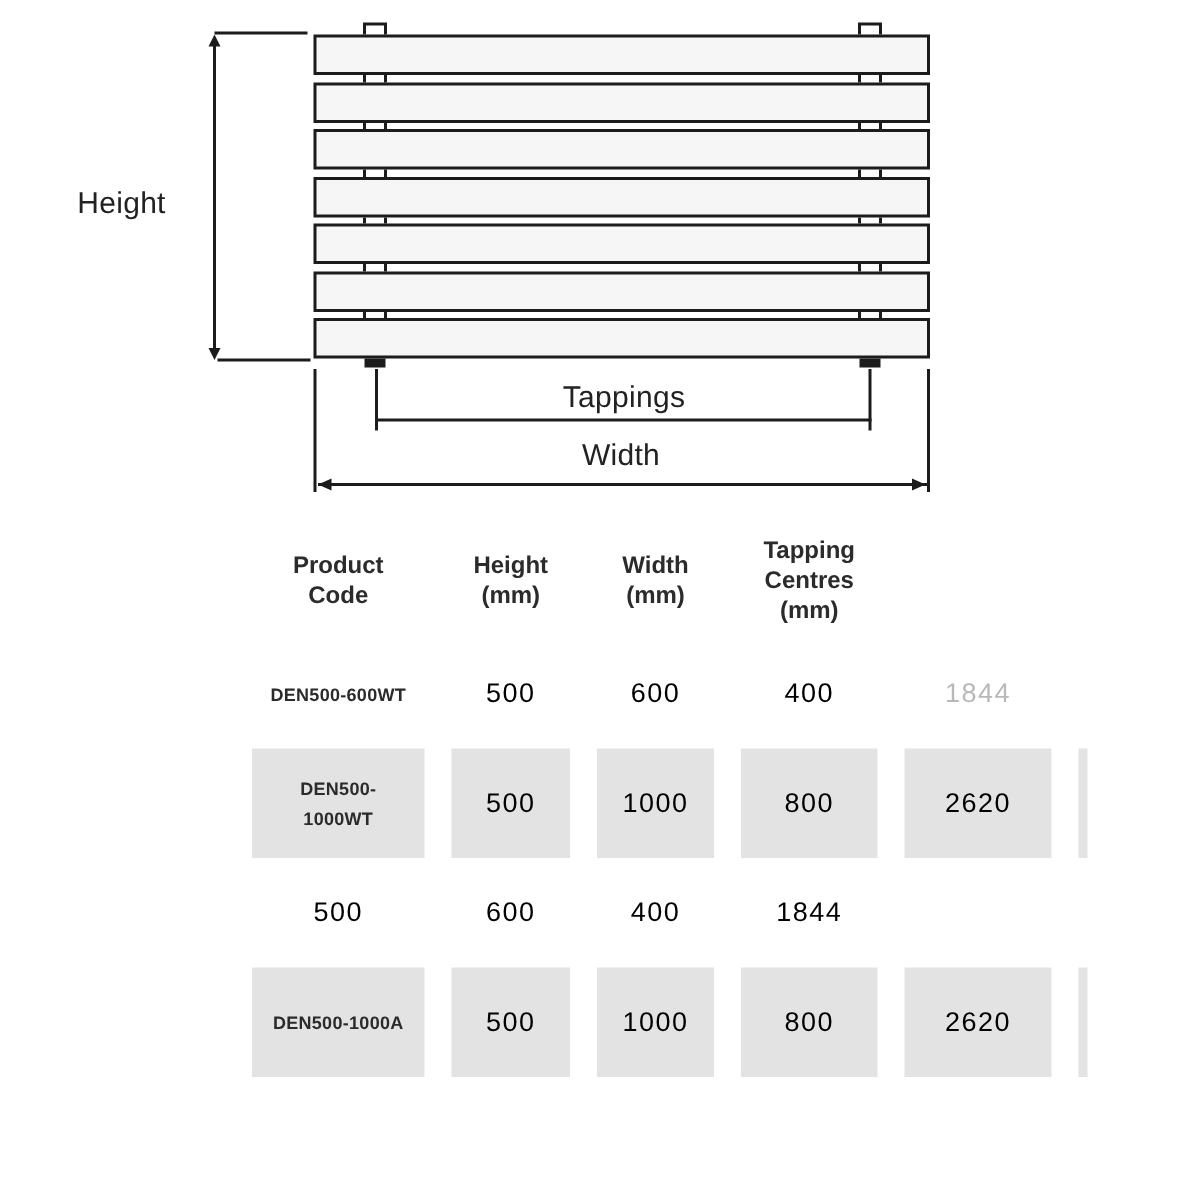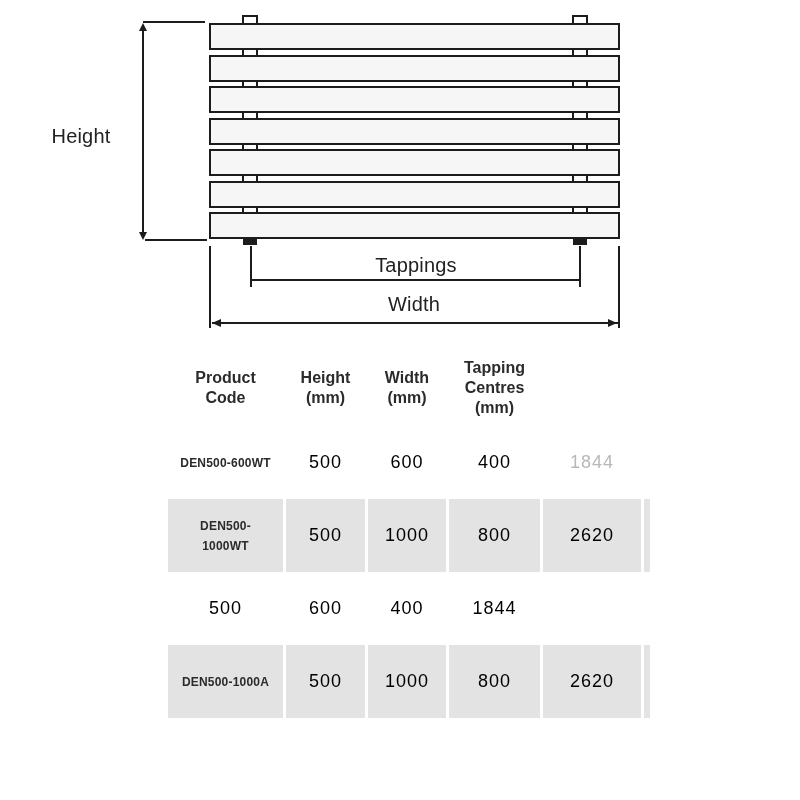--- a/index.html
+++ b/index.html
@@ -38,21 +38,21 @@
   .dim-label {
     position:absolute; font-size:20px; line-height:24px; color:#222222;
     text-align:center; letter-spacing:0.2px;
   }
 
   
   #spec-table { position:absolute; left:168px; top:350px; display:flex; flex-direction:column; }
   .tr {
     display:grid;
     grid-template-columns:115px 79px 78px 91px 98px 6px;
-    column-gap:3px;
+    column-gap:18px;
     height:73px;
   }
   .tr.header { height:76px; }
   .th, .td { display:flex; flex-direction:column; align-items:center; justify-content:center; text-align:center; }
   .th { font-weight:bold; font-size:16px; line-height:20px; color:#2b2b2b; }
   .td { font-size:18px; color:#000000; letter-spacing:1px; font-weight:400; }
   .td.code { font-weight:bold; font-size:12px; line-height:20px; color:#2b2b2b; letter-spacing:0.2px; }
   .code-inner { display:inline-block; max-width:94px; overflow-wrap:break-word; }
   .tr.shaded .td { background:#e3e3e3; }
   .td.muted { color:#b8b8b8; }

